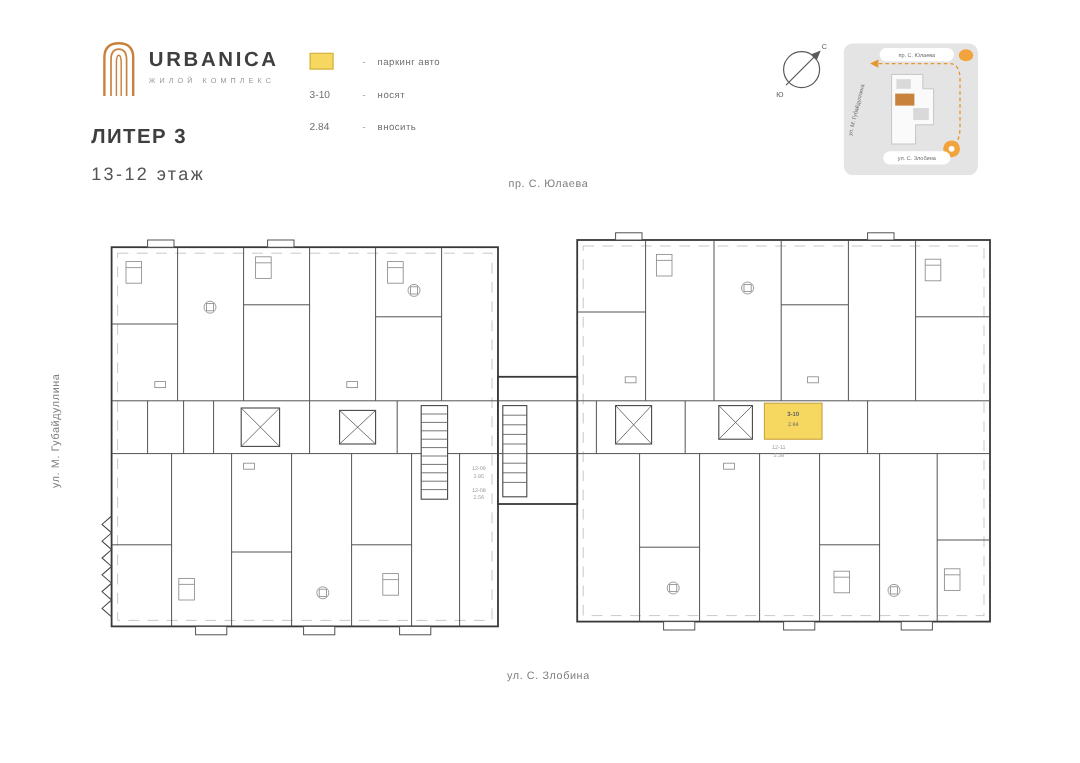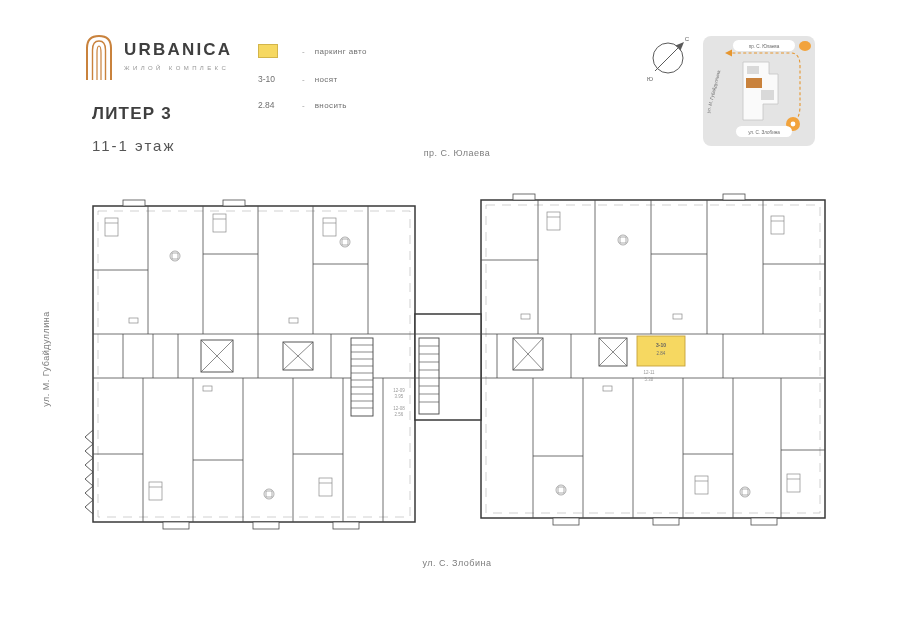--- a/index.html
+++ b/index.html
@@ -9,21 +9,21 @@
     overflow: hidden; color: #3c3c3c;
     --accent-orange: #c9823c; --parking-yellow: #f6d861;
   }
 
   
   .logo { position: absolute; left: 84px; top: 33px; display: flex; align-items: flex-start; gap: 10px; }
   .logo-stroke { stroke: var(--accent-orange, #c9823c); fill: none; }
   .brand-name { font-size: 17px; font-weight: 700; letter-spacing: 2.2px; color: #3f3f3f; padding-top: 7px; }
   .brand-tagline { font-size: 6px; letter-spacing: 3.4px; color: #969696; margin-top: 5px; white-space: nowrap; }
 
-  .title-block { position: absolute; left: 92px; top: 104px; }
+  .title-block { position: absolute; left: 76px; top: 104px; }
   .liter { font-size: 17px; font-weight: 700; letter-spacing: 1.2px; color: #3f3f3f; }
   .floor { font-size: 15px; font-weight: 400; letter-spacing: 2px; color: #555555; margin-top: 13px; }
 
   
   .legend { position: absolute; left: 258px; top: 44px; }
   .legend-row { display: flex; align-items: center; margin-bottom: 16px; }
   .legend-key { width: 44px; display: flex; align-items: center; }
   .swatch { width: 20px; height: 14px; background: var(--parking-yellow, #f6d861); border: 1px solid #d3b54a; }
   .legend-value { font-size: 8.5px; color: #6f6f6f; }
   .legend-sep { font-size: 8px; color: #9a9a9a; margin-right: 10px; }
@@ -86,21 +86,21 @@
       <path class="logo-stroke" stroke-width="1.2" d="M13 47 V20 Q13 13 15 13 Q17 13 17 20 V47"></path>
     </svg>
     <div class="logo-text">
       <div class="brand-name">URBANICA</div>
       <div class="brand-tagline">ЖИЛОЙ КОМПЛЕКС</div>
     </div>
   </div>
 
   <div class="title-block">
     <div class="liter">ЛИТЕР 3</div>
-    <div class="floor">11-1 этаж</div>
+    <div class="floor">13-12 этаж</div>
   </div>
 
   <div class="legend">
     <div class="legend-row">
       <span class="legend-key">
           <span class="swatch"></span>
         </span>
       <span class="legend-sep">-</span>
       <span class="legend-label">паркинг авто</span>
     </div>

